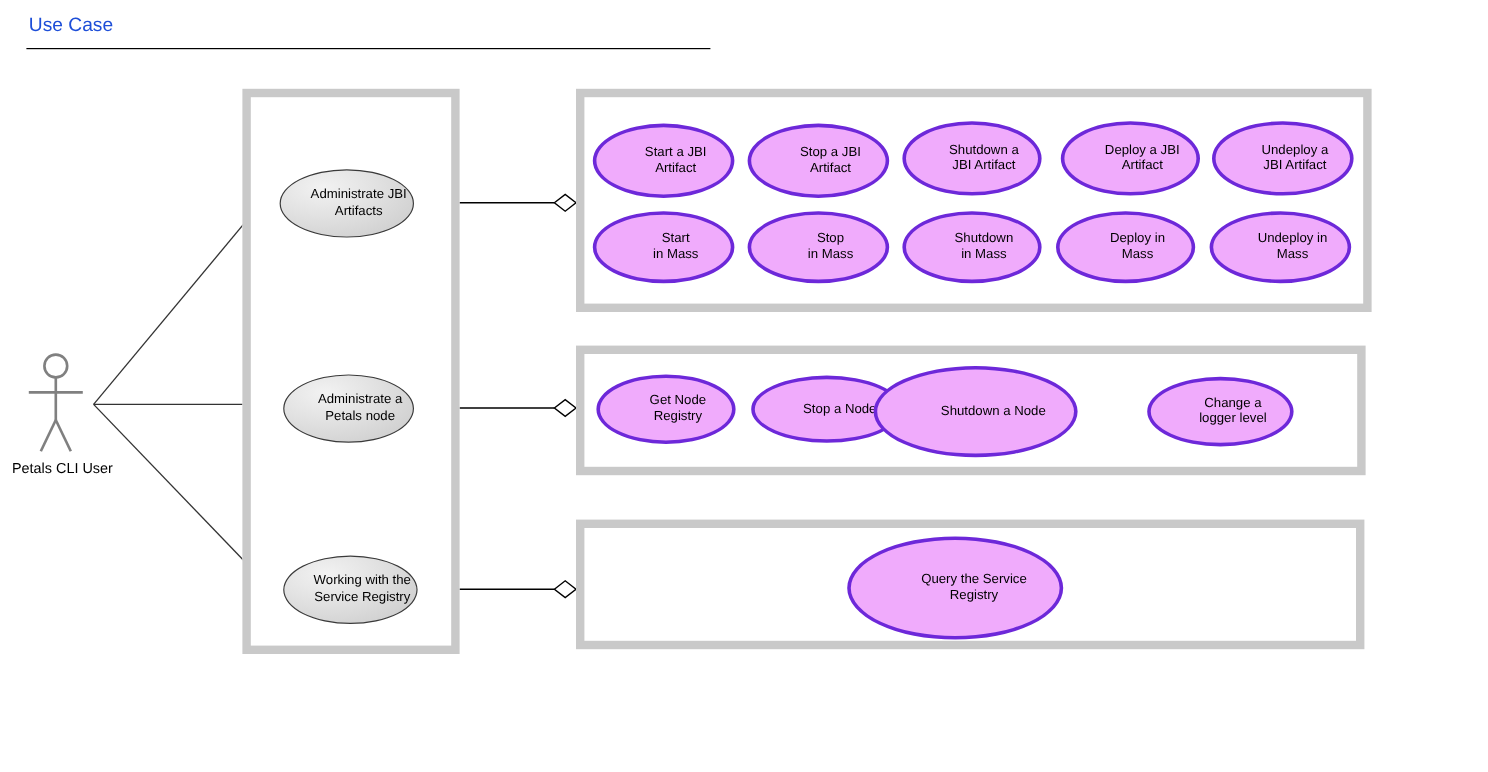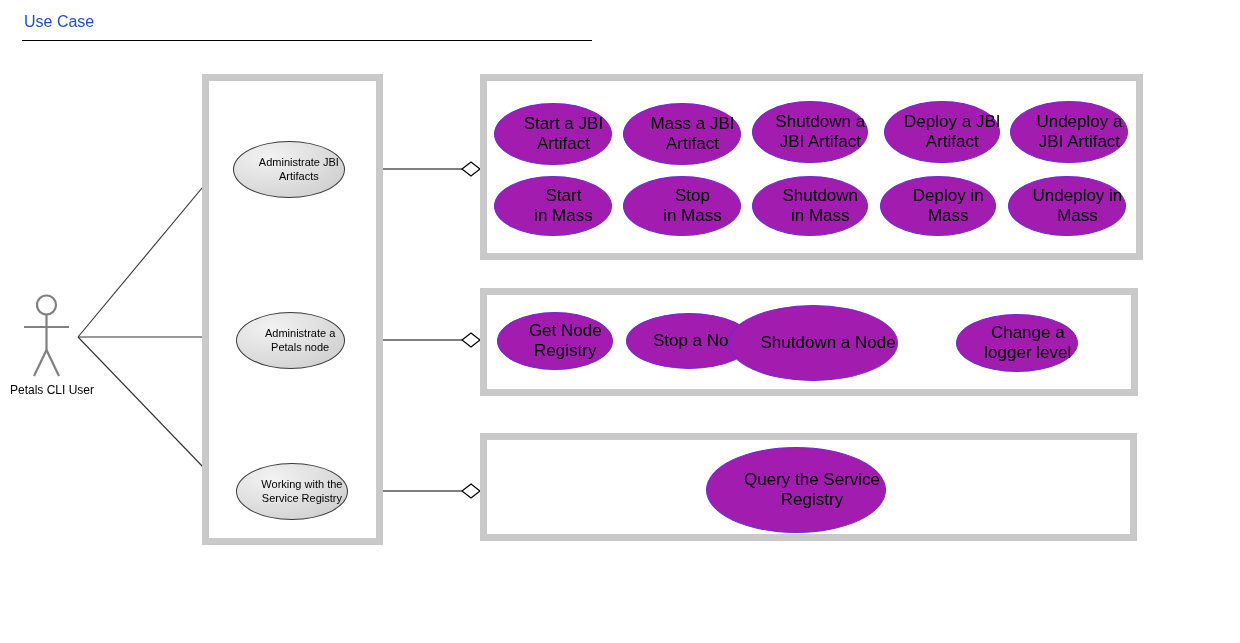--- a/index.html
+++ b/index.html
@@ -49,28 +49,28 @@
   }
   .pkg {
     position: absolute;
     box-sizing: border-box;
     border: 7px solid #c9c9c9;
     background: #ffffff;
   }
   .uc {
     position: absolute;
     box-sizing: border-box;
-    border: 1px solid #6d28d9;
+    border: 3px solid #6d28d9;
     border-radius: 50%;
-    background: #a21caf;
+    background: #f0abfc;
     display: flex;
     align-items: center;
     justify-content: center;
     text-align: center;
-    font-size: 17px;
+    font-size: 11px;
     line-height: 1.18;
     color: #000;
   }
   .uc.actor-uc {
     background: radial-gradient(ellipse at 32% 26%, #f2f2f2 0%, #e3e3e3 38%, #d2d2d2 78%, #c8c8c8 100%);
     border: 1px solid #3a3a3a;
     font-size: 11px;
     line-height: 1.25;
   }
   .uc span {
@@ -154,21 +154,21 @@
   <div class="pkg" style="left:480px; top:74px; width:663px; height:186px;"></div>
 
   <div class="uc" style="left:494px; top:103px; width:118px; height:62px;">
     <span>
         <span>Start a JBI</span>
         <span>Artifact</span>
       </span>
   </div>
   <div class="uc" style="left:623px; top:103px; width:118px; height:62px;">
     <span>
-        <span>Mass a JBI</span>
+        <span>Stop a JBI</span>
         <span>Artifact</span>
       </span>
   </div>
   <div class="uc" style="left:752px; top:101px; width:116px; height:62px;">
     <span>
         <span>Shutdown a</span>
         <span>JBI Artifact</span>
       </span>
   </div>
   <div class="uc" style="left:884px; top:101px; width:116px; height:62px;">

